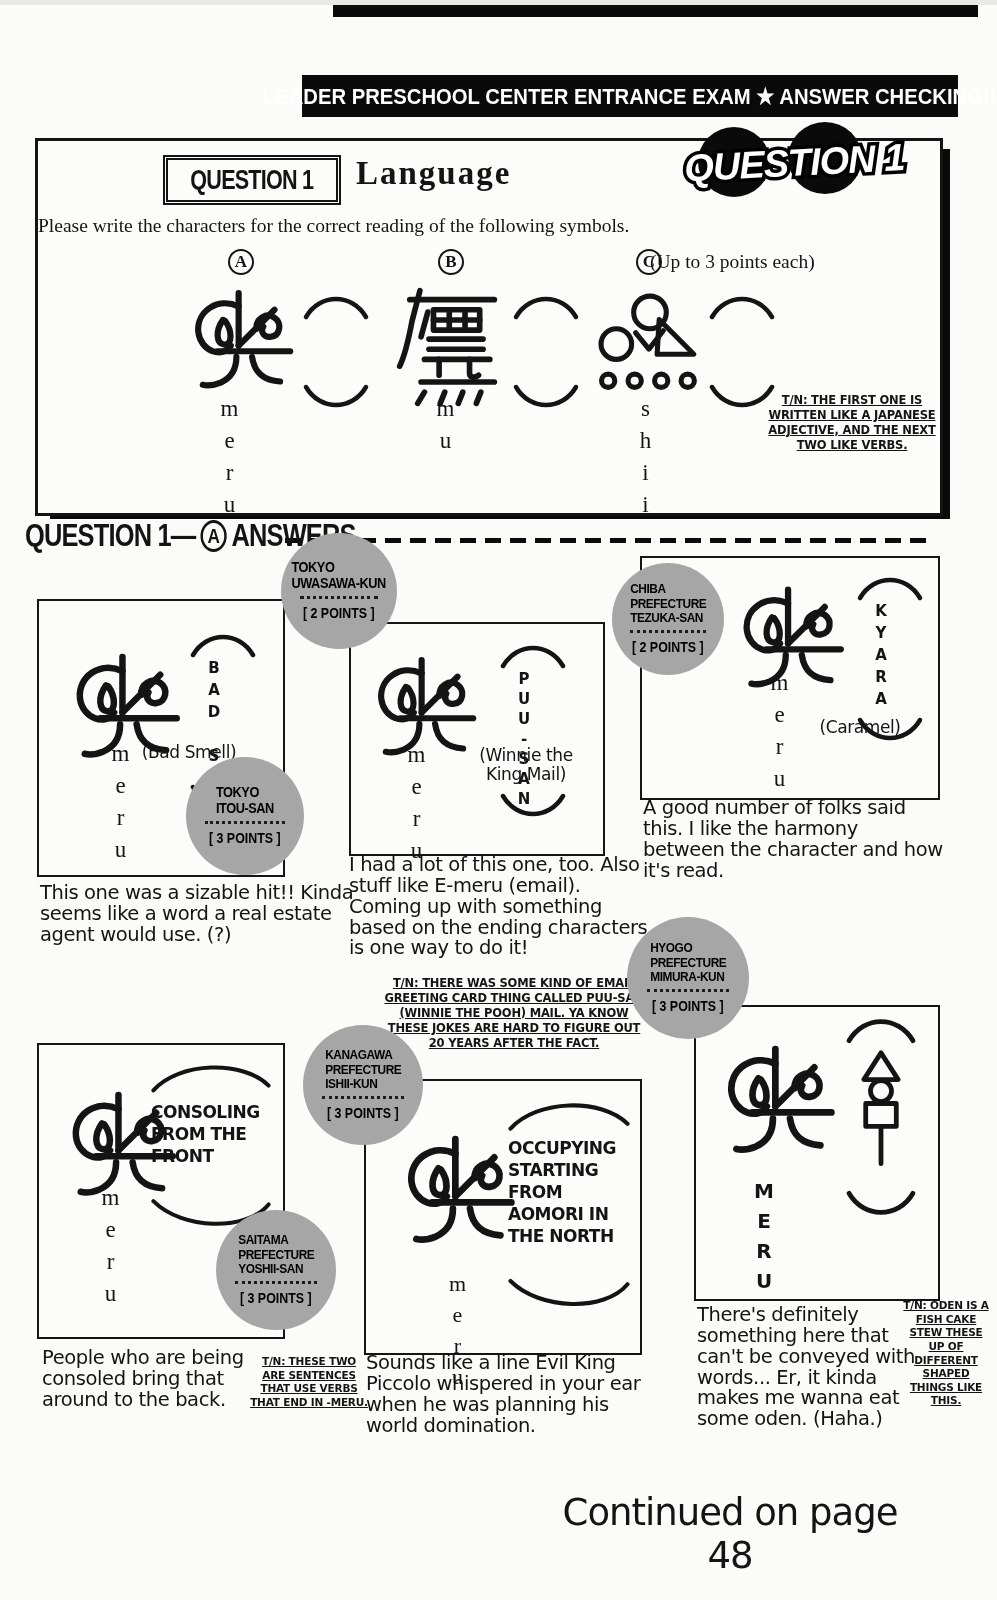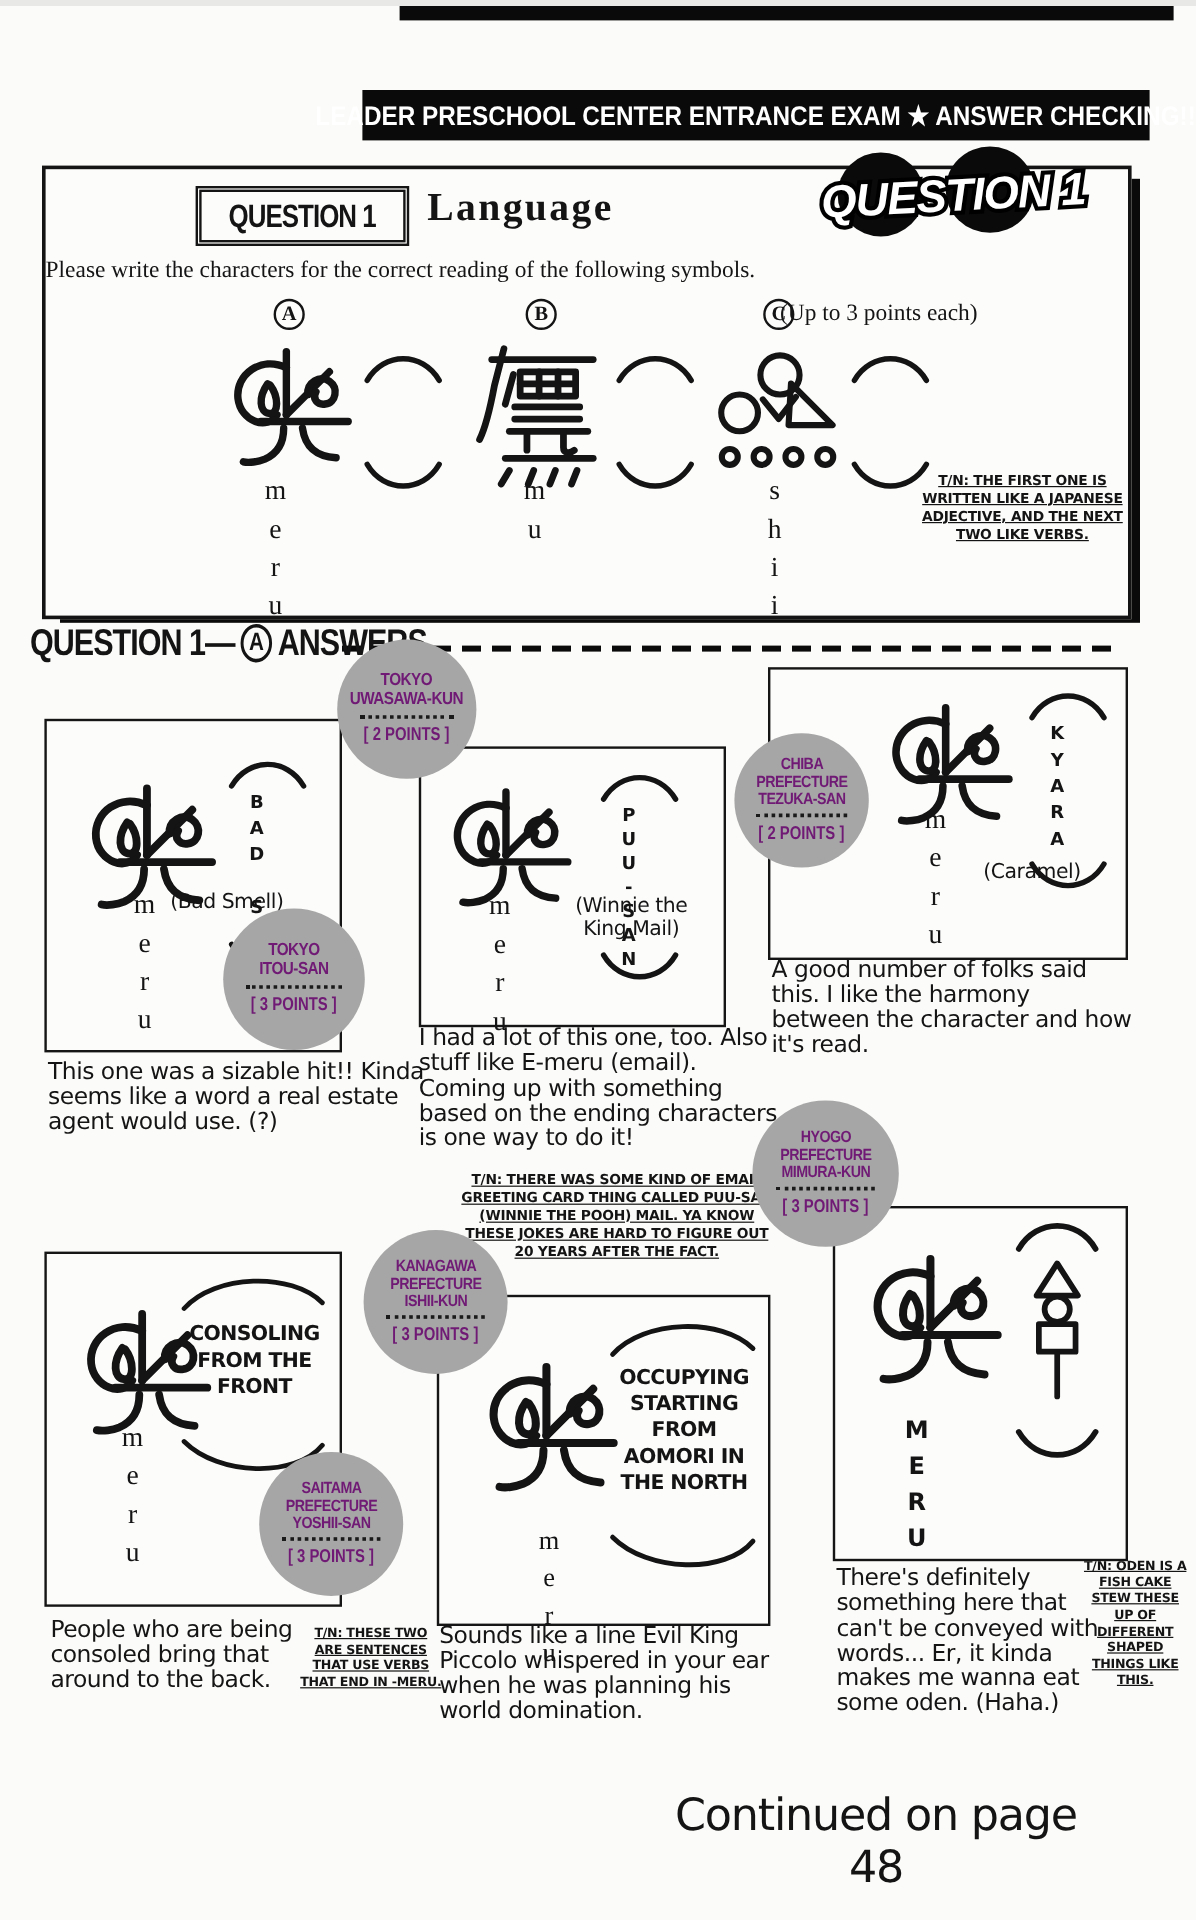--- a/index.html
+++ b/index.html
@@ -34,28 +34,28 @@
   .answers-head{position:absolute;left:25px;top:513px;display:flex;align-items:center;gap:6px;
          font:800 31px "Liberation Sans",sans-serif;letter-spacing:-1px;transform:scaleX(.82);
          transform-origin:left center;white-space:nowrap;z-index:2;}
   .circA{display:inline-flex;width:32px;height:32px;border:3px solid #141414;border-radius:50%;
          align-items:center;justify-content:center;font:800 21px "Liberation Sans",sans-serif;box-sizing:border-box;}
   .dash-line{position:absolute;left:285px;top:533px;width:650px;height:5px;
          background:repeating-linear-gradient(90deg,#0a0a0a 0 16px,transparent 16px 25px);z-index:1;}
   
   .abox{position:absolute;border:2.5px solid #151515;background:#fcfcfb;z-index:2;}
   .badge{position:absolute;background:#a6a6a6;border-radius:50%;display:flex;flex-direction:column;
-         align-items:center;justify-content:center;text-align:center;color:#701a75;z-index:5;}
+         align-items:center;justify-content:center;text-align:left;color:#000000;z-index:5;}
   .badge-name{font:700 14.5px/1.08 "Liberation Sans",sans-serif;letter-spacing:-.5px;
          white-space:pre-line;transform:scaleX(.88);}
   .badge-dots{width:68%;border-top:3.5px dotted #1a1a1a;margin:4px 0 5px;}
   .badge-points{font:700 15.5px "Liberation Sans",sans-serif;transform:scaleX(.8);white-space:nowrap;}
   .cap{position:absolute;font:400 19.5px/1.07 "DejaVu Sans",sans-serif;letter-spacing:-.4px;z-index:3;}
   .gloss{position:absolute;font:400 17px/1.1 "DejaVu Sans",sans-serif;letter-spacing:-.4px;text-align:center;}
-  .annot{position:absolute;font:700 17px/1.3 "DejaVu Sans",sans-serif;text-align:center;letter-spacing:-.5px;}
+  .annot{position:absolute;font:700 17px/1.3 "DejaVu Sans",sans-serif;letter-spacing:-.5px;}
   .footer{position:absolute;left:540px;top:1486px;width:380px;text-align:center;
          font:400 37px "DejaVu Sans",sans-serif;letter-spacing:-1px;}
   svg.line-art{display:block;}
 </style>
 </head>
 <body>
 
 <div id="page">
 
   <svg width="0" height="0" style="position:absolute">
@@ -237,21 +237,21 @@
     <svg class="abs" style="left:212px;top:14px" width="72" height="30" viewBox="0 0 72 30">
         <use href="#g-arc-top"></use>
       </svg>
     <div class="vcomic" style="left:230px;top:44px">KYARA</div>
     <svg class="abs" style="left:212px;top:158px" width="72" height="30" viewBox="0 0 72 30">
         <use href="#g-arc-bot"></use>
       </svg>
     <div class="vread" style="left:124px;top:112px">meru</div>
     <div class="gloss" style="left:158px;top:160px;width:120px">(Caramel)</div>
   </div>
-  <div class="badge" style="left:612px;top:606px;width:112px;height:112px">
+  <div class="badge" style="left:612px;top:558px;width:112px;height:112px">
     <div class="badge-name" style="font-size:13.5px">CHIBA
 PREFECTURE
 TEZUKA-SAN</div>
     <div class="badge-dots"></div>
     <div class="badge-points">[ 2 POINTS ]</div>
   </div>
   <div class="cap" style="left:643px;top:793px;width:302px">A good number of folks said this. I like the harmony between the character and how it's read.</div>
 
   <div class="badge" style="left:627px;top:912px;width:122px;height:122px">
     <div class="badge-name" style="font-size:13.5px">HYOGO

